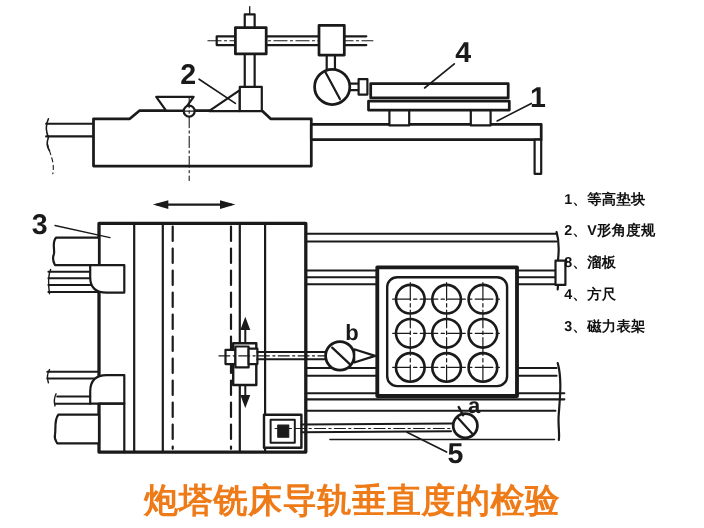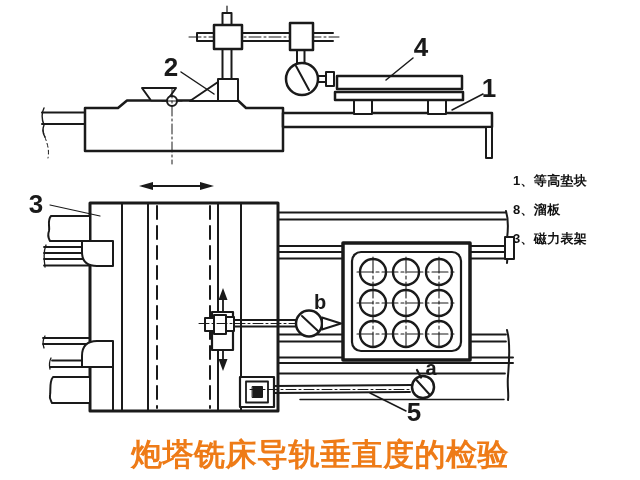--- a/index.html
+++ b/index.html
@@ -207,18 +207,20 @@
   <text class="callout" x="421" y="56" text-anchor="middle">4</text>
   <text class="callout" x="489" y="97" text-anchor="middle">1</text>
   <text class="callout" x="36" y="213" text-anchor="middle">3</text>
   <text class="callout" x="414" y="421" text-anchor="middle">5</text>
   <text class="callout-sm" x="320" y="309" text-anchor="middle">b</text>
   <text class="callout-sm" x="431" y="375" text-anchor="middle">a</text>
 </svg>
 
 <div class="legend">
   <div class="legend-item">1、等高垫块</div>
+  <div class="legend-item">2、V形角度规</div>
   <div class="legend-item">8、溜板</div>
+  <div class="legend-item">4、方尺</div>
   <div class="legend-item">3、磁力表架</div>
 </div>
 
 <div class="figure-title">炮塔铣床导轨垂直度的检验</div>
 </div>
 
 </body></html>

